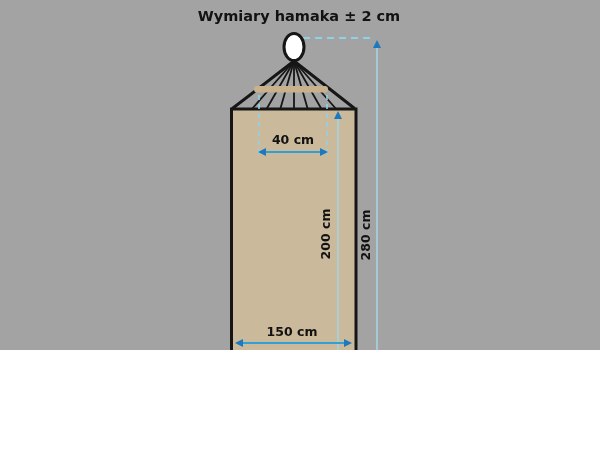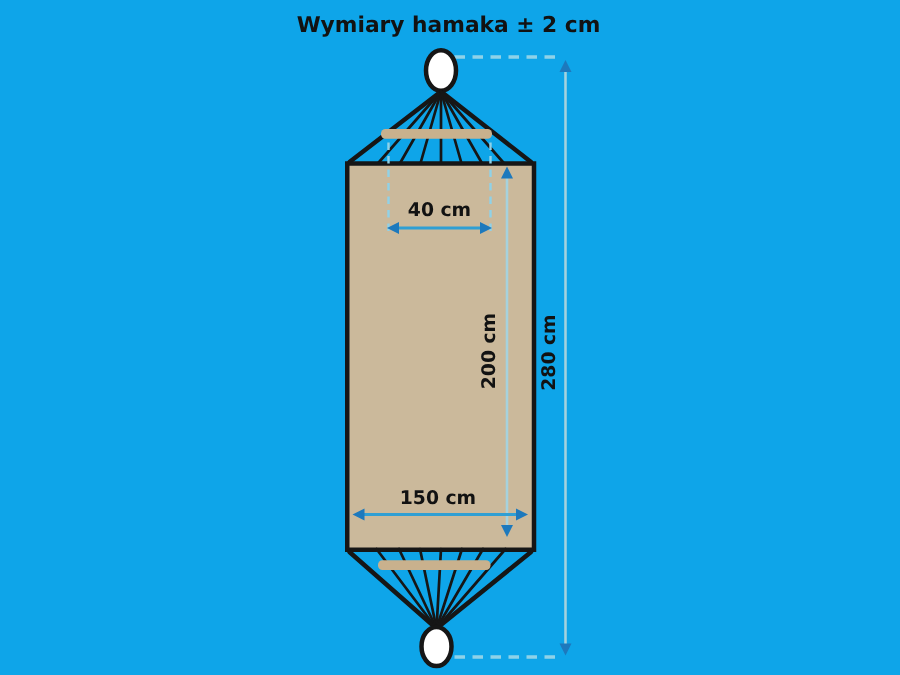--- a/index.html
+++ b/index.html
@@ -1,19 +1,19 @@
 <!DOCTYPE html>
 <html><head>
 <meta charset="utf-8">
 <style>
   html,body{margin:0;padding:0;background:#ffffff;}
   .canvas{
     position:relative;
-    width:600px;height:450px;
-    background:#0ea5e9;
+    width:600px;height:350px;
+    background:#a3a3a3;
     overflow:hidden;
     font-family:"DejaVu Sans","Liberation Sans",sans-serif;
   }
   svg{display:block;}
   .title-text{
     font-size:14.5px;
     font-weight:700;
     fill:#121212;
     font-family:"DejaVu Sans","Liberation Sans",sans-serif;
   }

